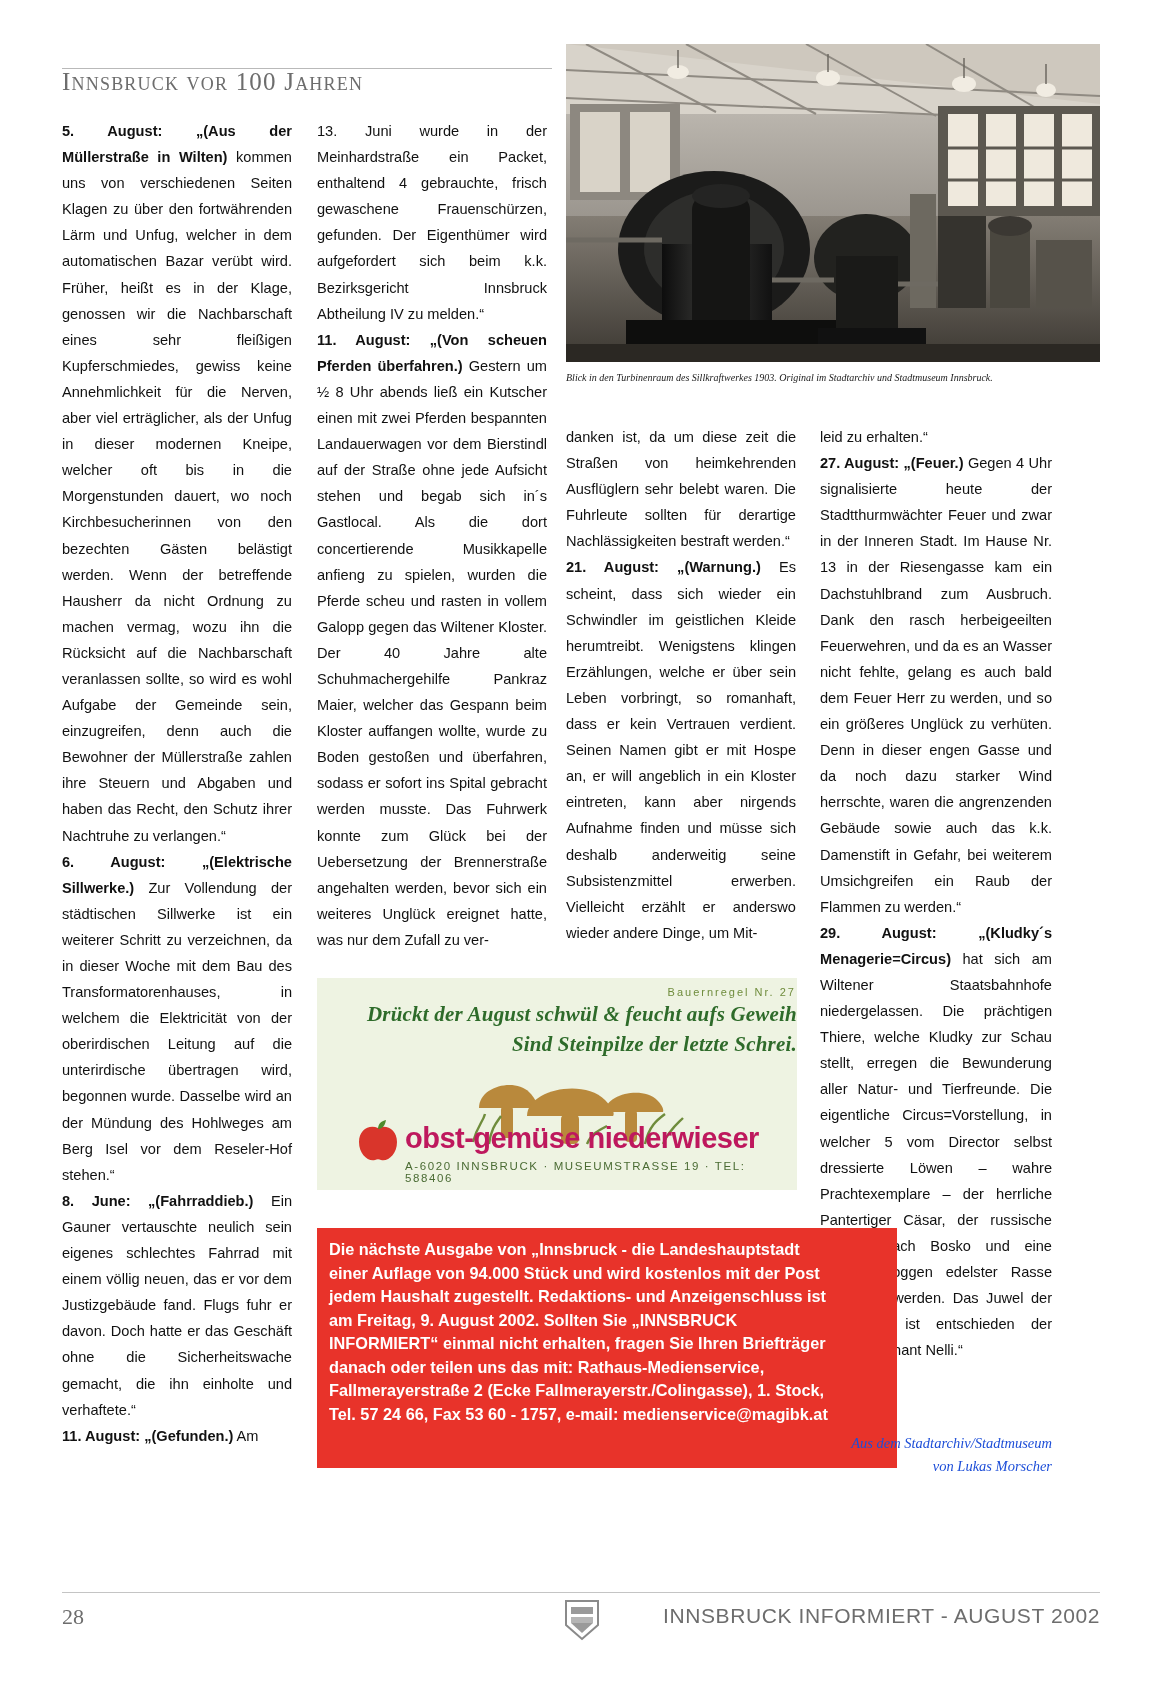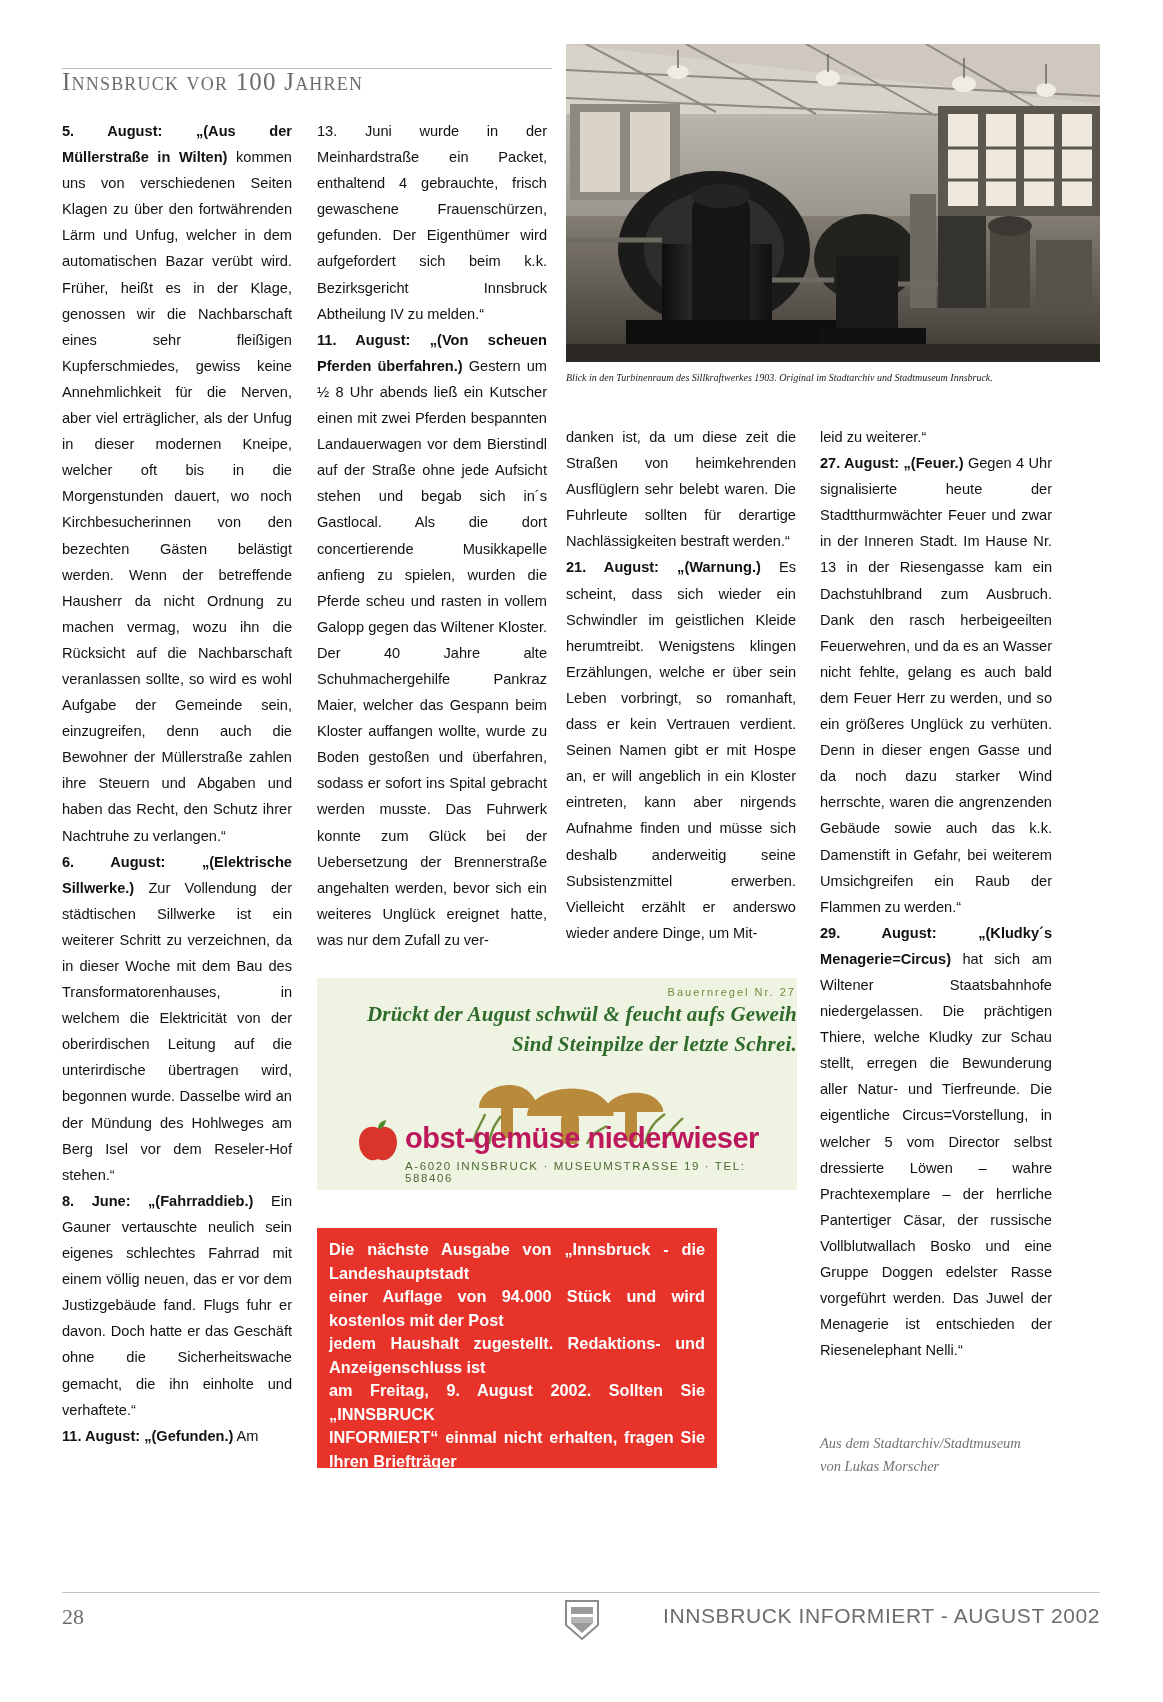--- a/index.html
+++ b/index.html
@@ -139,46 +139,46 @@
     color: #4a6b33;
   }
   .ad-green .mushrooms { position:absolute; left: 150px; top: 78px; }
   .ad-green .apple { position:absolute; left: 38px; top: 140px; }
 
   
   .ad-red {
     position: absolute;
     left: 317px;
     top: 1228px;
-    width: 400px;
+    width: 580px;
     height: 240px;
     background: #e8332a;
     color: #ffffff;
     padding: 10px 12px;
     box-sizing: border-box;
     font-family: "Liberation Sans", sans-serif;
     font-weight: bold;
     font-size: 16.3px;
     line-height: 23.5px;
     text-align: justify;
   }
   .ad-red .line { display:block; }
 
   
   .source {
     position: absolute;
     left: 820px;
     top: 1432px;
     width: 232px;
-    text-align: left;
+    text-align: right;
     font-family: "Liberation Serif", serif;
     font-style: italic;
     font-size: 14.5px;
     line-height: 23px;
-    color: #737373;
+    color: #1d4ed8;
   }
 
   
   .footer-rule {
     position: absolute;
     left: 62px;
     top: 1592px;
     width: 1038px;
     height: 1px;
     background: #c4c4c4;
@@ -322,21 +322,21 @@
     <p>13. Juni wurde in der Meinhardstraße ein Packet, enthaltend 4 gebrauchte, frisch gewaschene Frauenschürzen, gefunden. Der Eigenthümer wird aufgefordert sich beim k.k. Bezirksgericht Innsbruck Abtheilung IV zu melden.“</p>
     <p><b>11. August: „(Von scheuen Pferden überfahren.)</b><span> Gestern um ½ 8 Uhr abends ließ ein Kutscher einen mit zwei Pferden bespannten Landauerwagen vor dem Bierstindl auf der Straße ohne jede Aufsicht stehen und begab sich in´s Gastlocal. Als die dort concertierende Musikkapelle anfieng zu spielen, wurden die Pferde scheu und rasten in vollem Galopp gegen das Wiltener Kloster. Der 40 Jahre alte Schuhmachergehilfe Pankraz Maier, welcher das Gespann beim Kloster auffangen wollte, wurde zu Boden gestoßen und überfahren, sodass er sofort ins Spital gebracht werden musste. Das Fuhrwerk konnte zum Glück bei der Uebersetzung der Brennerstraße angehalten werden, bevor sich ein weiteres Unglück ereignet hatte, was nur dem Zufall zu ver-</span></p>
   </div>
 
   <div class="col" id="col3">
     <p>danken ist, da um diese zeit die Straßen von heimkehrenden Ausflüglern sehr belebt waren. Die Fuhrleute sollten für derartige Nachlässigkeiten bestraft werden.“</p>
     <p><b>21. August: „(Warnung.)</b><span> Es scheint, dass sich wieder ein Schwindler im geistlichen Kleide herumtreibt. Wenigstens klingen Erzählungen, welche er über sein Leben vorbringt, so romanhaft, dass er kein Vertrauen verdient. Seinen Namen gibt er mit Hospe an, er will angeblich in ein Kloster eintreten, kann aber nirgends Aufnahme finden und müsse sich deshalb anderweitig seine Subsistenzmittel erwerben. Vielleicht erzählt er anderswo wieder andere Dinge, um Mit-</span></p>
   </div>
 
   <div class="col" id="col4">
-    <p>leid zu weiterer.“</p>
+    <p>leid zu erhalten.“</p>
     <p><b>27. August: „(Feuer.)</b><span> Gegen 4 Uhr signalisierte heute der Stadtthurmwächter Feuer und zwar in der Inneren Stadt. Im Hause Nr. 13 in der Riesengasse kam ein Dachstuhlbrand zum Ausbruch. Dank den rasch herbeigeeilten Feuerwehren, und da es an Wasser nicht fehlte, gelang es auch bald dem Feuer Herr zu werden, und so ein größeres Unglück zu verhüten. Denn in dieser engen Gasse und da noch dazu starker Wind herrschte, waren die angrenzenden Gebäude sowie auch das k.k. Damenstift in Gefahr, bei weiterem Umsichgreifen ein Raub der Flammen zu werden.“</span></p>
     <p><b>29. August: „(Kludky´s Menagerie=Circus)</b><span> hat sich am Wiltener Staatsbahnhofe niedergelassen. Die prächtigen Thiere, welche Kludky zur Schau stellt, erregen die Bewunderung aller Natur- und Tierfreunde. Die eigentliche Circus=Vorstellung, in welcher 5 vom Director selbst dressierte Löwen – wahre Prachtexemplare – der herrliche Pantertiger Cäsar, der russische Vollblutwallach Bosko und eine Gruppe Doggen edelster Rasse vorgeführt werden. Das Juwel der Menagerie ist entschieden der Riesenelephant Nelli.“</span></p>
   </div>
 
   <div class="ad-green">
     <div class="bauernregel">Bauernregel Nr. 27:</div>
     <div class="slogan1">Drückt der August schwül &amp; feucht aufs Geweih</div>
     <div class="slogan2">Sind Steinpilze der letzte Schrei.</div>
 
     <svg class="mushrooms" width="230" height="90" viewBox="0 0 230 90">

